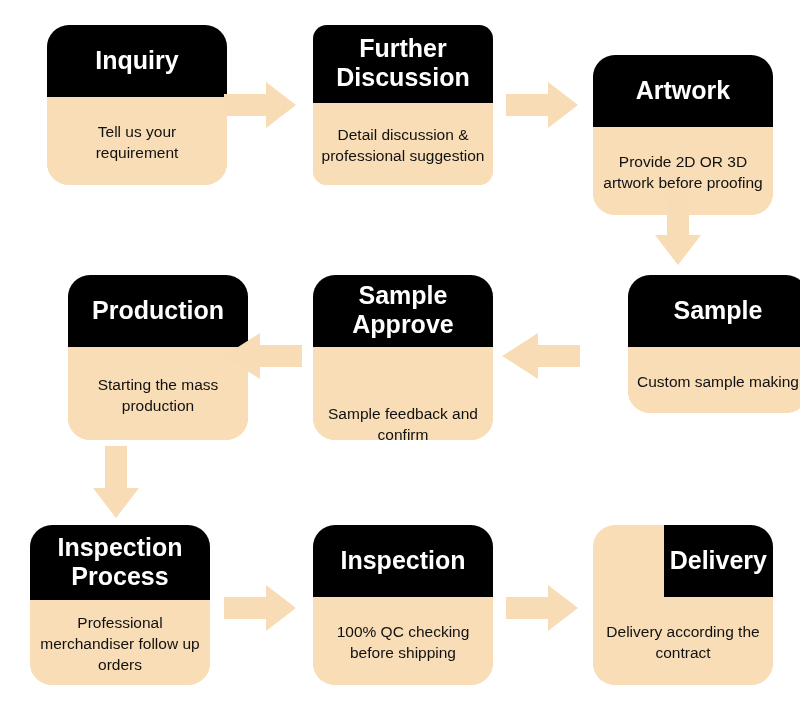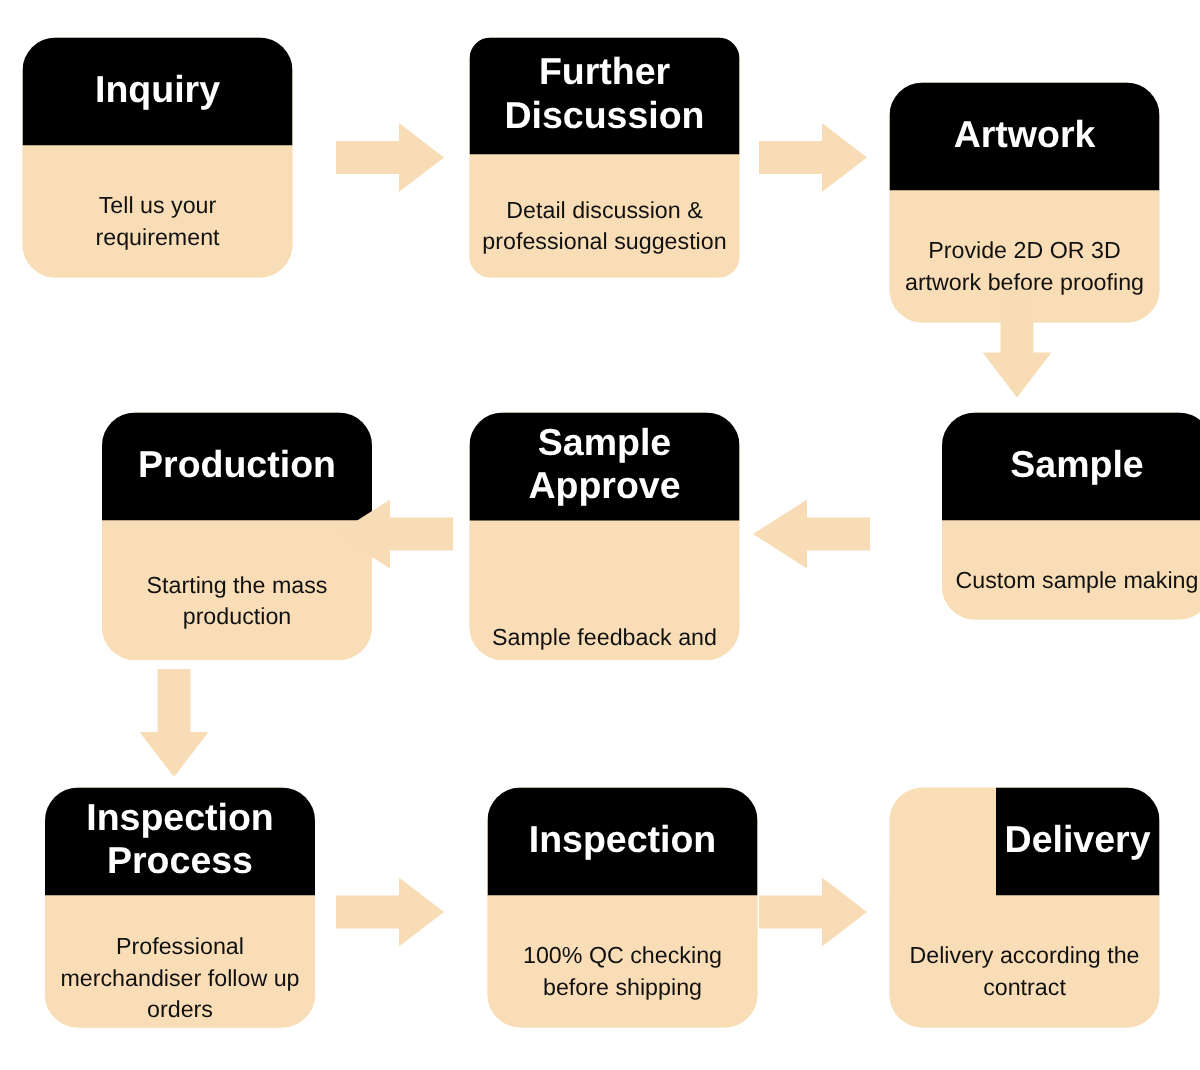--- a/index.html
+++ b/index.html
@@ -46,37 +46,37 @@
   .node-body {
     background: #f8ddb6;
     color: #111111;
     font-size: 15.5px;
     line-height: 21px;
     text-align: center;
     display: flex;
     align-items: center;
     justify-content: center;
     box-sizing: border-box;
-    padding: 24px 8px 10px 8px;
+    padding: 12px 8px 10px 8px;
     flex: 1 1 auto;
   }
 
   
   .h1 .node-header { height: 72px; }
   .h2 .node-header { height: 72px; }
 
   
-  #node-inquiry          { top: 25px;  left: 15px;  height: 160px; }
+  #node-inquiry          { top: 25px;  left: 47px;  height: 160px; }
   #node-further          { top: 25px;  left: 313px; height: 160px; border-radius: 14px; }
   #node-artwork          { top: 25px;  left: 593px; height: 160px; margin-top: 30px; }
   #node-sample           { top: 275px; left: 628px; height: 138px; }
   #node-sample-approve   { top: 275px; left: 313px; height: 165px; gap: 44px; }
   #node-production       { top: 275px; left: 30px;  height: 165px; margin-left: 38px; }
   #node-production-proc  { top: 525px; left: 30px;  height: 160px; }
-  #node-inspection       { top: 525px; left: 313px; height: 160px; margin-left: 12px; }
+  #node-inspection       { top: 525px; left: 313px; height: 160px; }
   #node-delivery         { top: 525px; left: 593px; height: 160px; align-items: flex-end; }
 
   #node-further .node-header,
   #node-sample-approve .node-header,
   #node-production-proc .node-header { height: 78px; font-size: 25px; }
 
   #node-inquiry .node-header,
   #node-artwork .node-header,
   #node-sample .node-header,
   #node-production .node-header,

